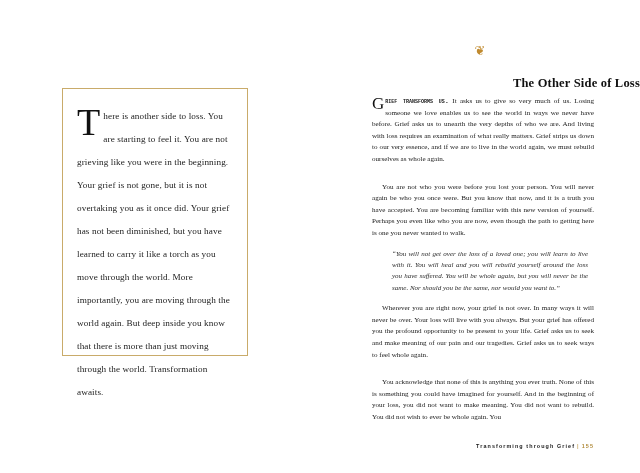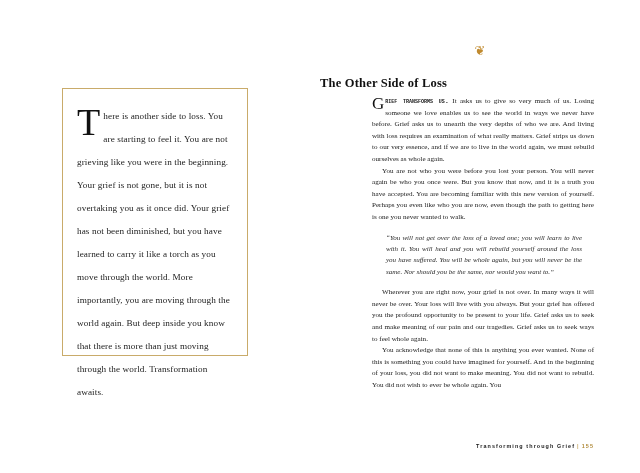--- a/index.html
+++ b/index.html
@@ -69,21 +69,21 @@
     text-align: center;
     font-size: 13px;
     color: #c08a2e;
     line-height: 1;
   }
   .chapter-title {
     position: absolute;
     top: 68px;
     left: 0;
     width: 320px;
-    text-align: left;
+    text-align: right;
     font-family: "Liberation Serif", serif;
     font-weight: bold;
     font-size: 12.5px;
     letter-spacing: 0.2px;
     color: #111;
   }
   .body-col {
     position: absolute;
     left: 52px;
     top: 96px;
@@ -93,35 +93,36 @@
     font-family: "Liberation Serif", serif;
     font-size: 7.1px;
     line-height: 11.6px;
     text-align: justify;
     margin: 0;
     color: #1a1a1a;
     hyphens: auto;
   }
   .body-p + .body-p {
     text-indent: 10px;
+    margin-top: 16px;
   }
   .lead-run {
     font-variant: small-caps;
     font-family: Liberation Mono, monospace;
   }
   .dropcap-right {
     float: left;
     font-family: "Liberation Serif", serif;
     font-size: 17px;
     line-height: 14px;
     padding: 1px 1px 0 0;
     color: #111;
   }
   .blockquote {
-    margin: 9px 0 9px 14px;
+    margin: 9px 0 9px 20px;
     width: 196px;
     font-style: italic;
     font-size: 7px;
     line-height: 11.4px;
     text-align: justify;
     color: #2a2a2a;
   }
   .attribution {
     display: block;
     text-align: right;
@@ -175,21 +176,21 @@
       </p>
 
       <p class="body-p">You are not who you were before you lost your person. You will never again be who you once were. But you know that now, and it is a truth you have accepted. You are becoming familiar with this new version of yourself. Perhaps you even like who you are now, even though the path to getting here is one you never wanted to walk.</p>
 
       <div class="blockquote">
         <span>“You will not get over the loss of a loved one; you will learn to live with it. You will heal and you will rebuild yourself around the loss you have suffered. You will be whole again, but you will never be the same. Nor should you be the same, nor would you want to.”</span>
       </div>
 
       <p class="body-p" style="text-indent:10px">Wherever you are right now, your grief is not over. In many ways it will never be over. Your loss will live with you always. But your grief has offered you the profound opportunity to be present to your life. Grief asks us to seek and make meaning of our pain and our tragedies. Grief asks us to seek ways to feel whole again.</p>
 
-      <p class="body-p">You acknowledge that none of this is anything you ever wanted. None of this is something you could have imagined for yourself. And in the beginning of your loss, you did not want to make meaning. You did not want to rebuild. You did not wish to ever be whole again. You</p>
+      <p class="body-p">You acknowledge that none of this is anything you ever truth. None of this is something you could have imagined for yourself. And in the beginning of your loss, you did not want to make meaning. You did not want to rebuild. You did not wish to ever be whole again. You</p>
 
     </div>
 
     <div class="footer">
       <span>Transforming through Grief</span><span class="sep">|</span><span class="pageno">155</span>
     </div>
 
   </div>
 
 </div>

